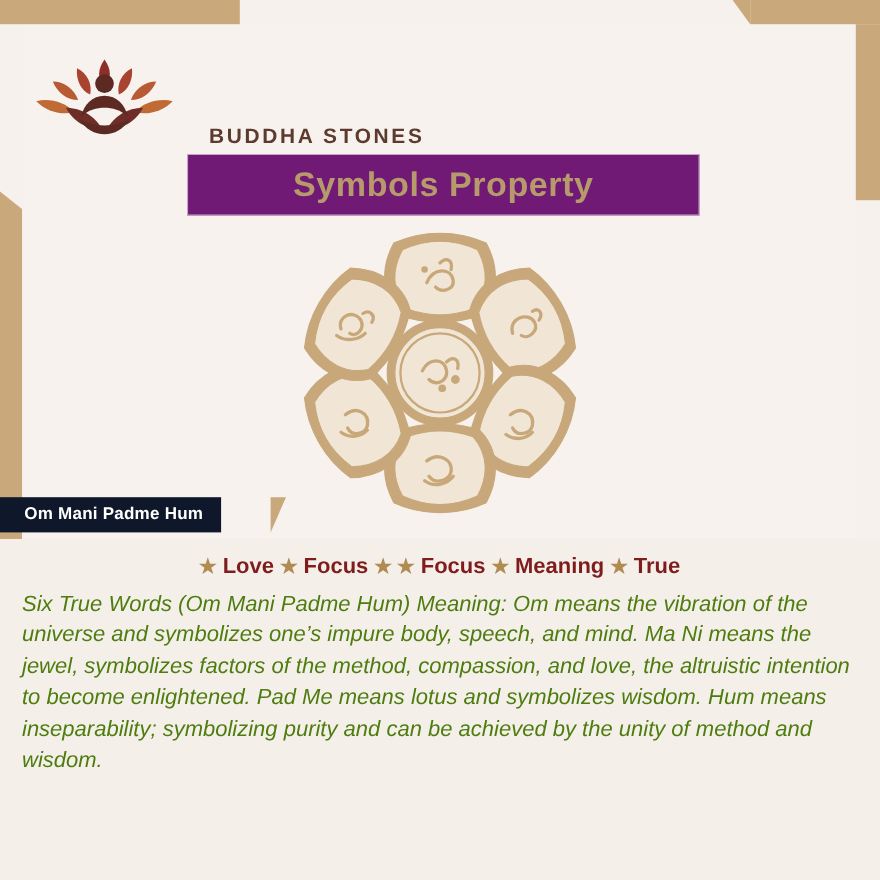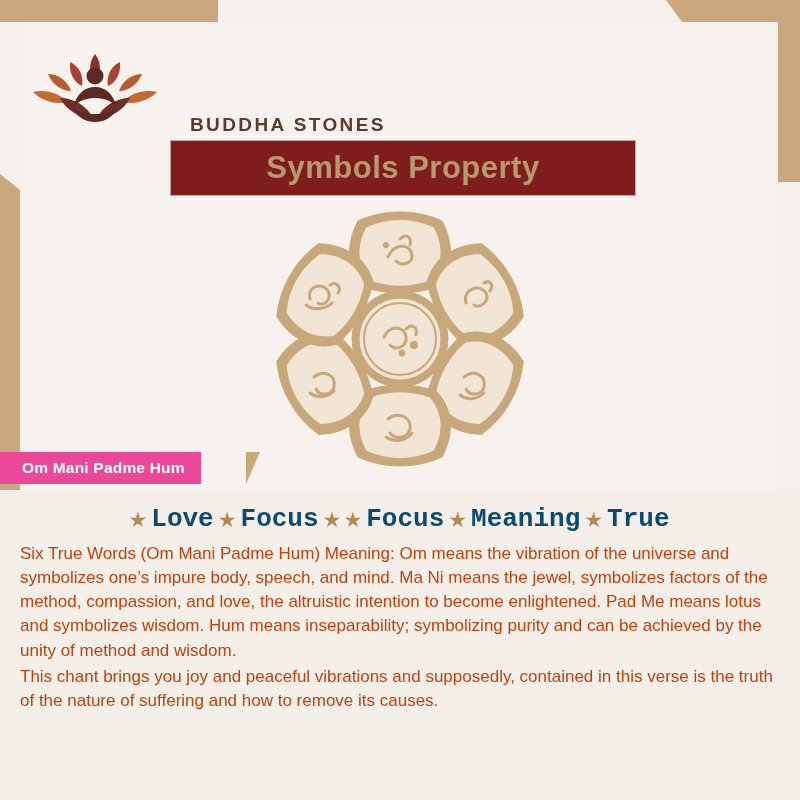--- a/index.html
+++ b/index.html
@@ -86,21 +86,21 @@
     font-family: "Liberation Sans", sans-serif;
   }
 
   
   .title-bar {
     position: absolute;
     left: 170px;
     top: 140px;
     width: 466px;
     height: 56px;
-    background: #7f1d1d;
+    background: #701a75;
     display: flex;
     align-items: center;
     justify-content: center;
     box-shadow: 0 0 0 1px rgba(255,255,255,0.6) inset;
   }
   .title-bar .title {
     font-size: 31px;
     font-weight: bold;
     color: #b79a6c;
     letter-spacing: 0.5px;
@@ -115,21 +115,21 @@
     justify-content: center;
   }
 
   
   .om-ribbon {
     position: absolute;
     left: 0;
     top: 452px;
     height: 32px;
     padding: 0 16px 0 22px;
-    background: #ec4899;
+    background: #0f172a;
     display: flex;
     align-items: center;
     color: #ffffff;
     font-size: 15.5px;
     font-weight: bold;
     letter-spacing: 0.2px;
   }
   .om-ribbon-notch {
     position: absolute;
     left: 246px;
@@ -149,39 +149,39 @@
     padding: 0;
   }
   .keywords {
     display: flex;
     align-items: center;
     justify-content: center;
     gap: 0px;
     padding: 14px 0 6px 0;
   }
   .kw {
-    font-size: 26px;
+    font-size: 20px;
     font-weight: bold;
-    color: #0c4a6e;
+    color: #7f1d1d;
     padding: 0 3px;
     white-space: nowrap;
-    font-family: Liberation Mono, monospace;
   }
   .star {
     font-size: 21px;
     color: #b08b52;
     line-height: 1;
     padding: 0 1px;
   }
   .body-text {
     padding: 2px 14px 0 20px;
-    font-size: 17px;
+    font-size: 20px;
     line-height: 1.42;
-    color: #c2410c;
+    color: #4d7c0f;
     font-family: "Liberation Sans", sans-serif;
+    font-style: italic;
   }
   .body-text p {
     margin: 0 0 0 0;
   }
   .body-text p + p {
     margin-top: 2px;
   }
 </style>
 </head>
 <body>
@@ -315,17 +315,16 @@
       <span class="star">★</span>
       <span class="star">★</span>
       <span class="kw">Focus</span>
       <span class="star">★</span>
       <span class="kw">Meaning</span>
       <span class="star">★</span>
       <span class="kw">True</span>
     </div>
     <div class="body-text">
       <p>Six True Words (Om Mani Padme Hum) Meaning: Om means the vibration of the universe and symbolizes one’s impure body, speech, and mind. Ma Ni means the jewel, symbolizes factors of the method, compassion, and love, the altruistic intention to become enlightened. Pad Me means lotus and symbolizes wisdom. Hum means inseparability; symbolizing purity and can be achieved by the unity of method and wisdom.</p>
-      <p>This chant brings you joy and peaceful vibrations and supposedly, contained in this verse is the truth of the nature of suffering and how to remove its causes.</p>
     </div>
   </div>
 
 </div>
 
 </body></html>

